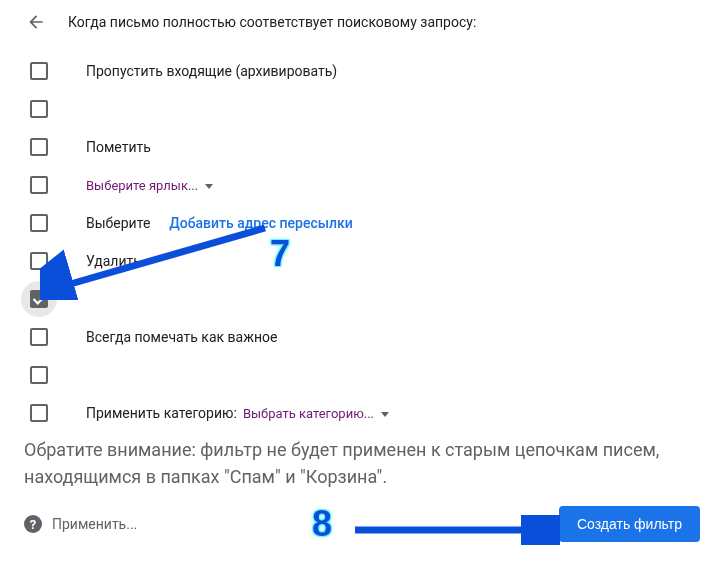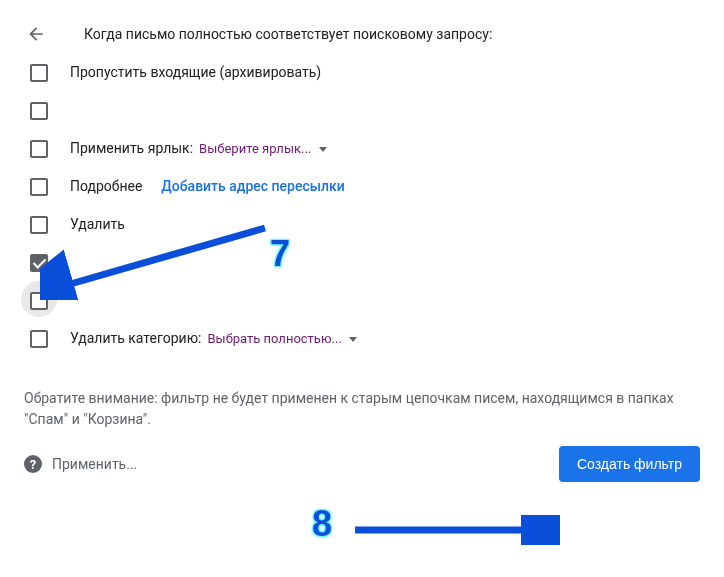--- a/index.html
+++ b/index.html
@@ -13,23 +13,23 @@
     height: 577px;
     position: relative;
     overflow: hidden;
   }
   .container {
     padding: 10px 24px 16px 24px;
   }
   .header {
     display: flex;
     align-items: center;
-    gap: 36px;
+    gap: 20px;
     margin-bottom: 18px;
-    margin-top: 12px;
+    margin-top: 0;
   }
   .back-btn {
     width: 24px;
     height: 24px;
     display: flex;
     align-items: center;
     justify-content: center;
     cursor: pointer;
     color: #5f6368;
   }
@@ -37,23 +37,23 @@
     font-size: 14px;
     color: #202124;
   }
   .options {
     display: flex;
     flex-direction: column;
     gap: 0;
   }
   .option-row {
     display: flex;
-    align-items: flex-start;
+    align-items: center;
     min-height: 38px;
-    gap: 22px;
+    gap: 38px;
     padding-left: 6px;
   }
   .checkbox {
     width: 18px;
     height: 18px;
     border: 2px solid #5f6368;
     border-radius: 2px;
     background: #fff;
     position: relative;
     flex-shrink: 0;
@@ -109,22 +109,22 @@
     cursor: pointer;
   }
   .inline-group {
     display: flex;
     align-items: center;
     gap: 6px;
     flex-wrap: wrap;
   }
   .note {
     color: #5f6368;
-    font-size: 14px;
-    margin-top: 20px;
+    font-size: 18px;
+    margin-top: 4px;
     line-height: 1.5;
   }
   .footer {
     display: flex;
     align-items: center;
     justify-content: space-between;
     margin-top: 16px;
   }
   .footer-left {
     display: flex;
@@ -195,61 +195,68 @@
 
     <div class="option-row">
       <div class="checkbox"></div>
       <span class="option-label">Пропустить входящие (архивировать)</span>
     </div>
 
     <div class="option-row">
       <div class="checkbox"></div>
     </div>
 
+    <div class="option-row">
+      <div class="checkbox"></div>
+      <span class="option-label">Пометить</span>
+    </div>
 
     <div class="option-row">
       <div class="checkbox"></div>
       <span class="inline-group">
-        <span class="option-label">Применить ярлык:</span>
         <span class="dropdown-trigger">
           <span>Выберите ярлык...</span>
           <span class="dropdown-caret"></span>
         </span>
       </span>
     </div>
 
     <div class="option-row">
       <div class="checkbox"></div>
       <span class="inline-group">
-        <span class="option-label">Подробнее</span>
+        <span class="option-label">Выберите</span>
         &nbsp;&nbsp;
         <span class="link">Добавить адрес пересылки</span>
       </span>
     </div>
 
     <div class="option-row">
       <div class="checkbox"></div>
       <span class="option-label">Удалить</span>
     </div>
 
     <div class="option-row" style="position:relative; z-index:1;">
       <div class="checkbox checked"></div>
     </div>
 
+    <div class="option-row">
+      <div class="checkbox"></div>
+      <span class="option-label">Всегда помечать как важное</span>
+    </div>
 
     <div class="option-row">
       <div class="checkbox"></div>
     </div>
 
     <div class="option-row">
       <div class="checkbox"></div>
       <span class="inline-group">
-        <span class="option-label">Удалить категорию:</span>
+        <span class="option-label">Применить категорию:</span>
         <span class="dropdown-trigger">
-          <span>Выбрать полностью...</span>
+          <span>Выбрать категорию...</span>
           <span class="dropdown-caret"></span>
         </span>
       </span>
     </div>
 
 
   </div>
 
   <div class="note">Обратите внимание: фильтр не будет применен к старым цепочкам писем, находящимся в папках "Спам" и "Корзина".</div>
 

